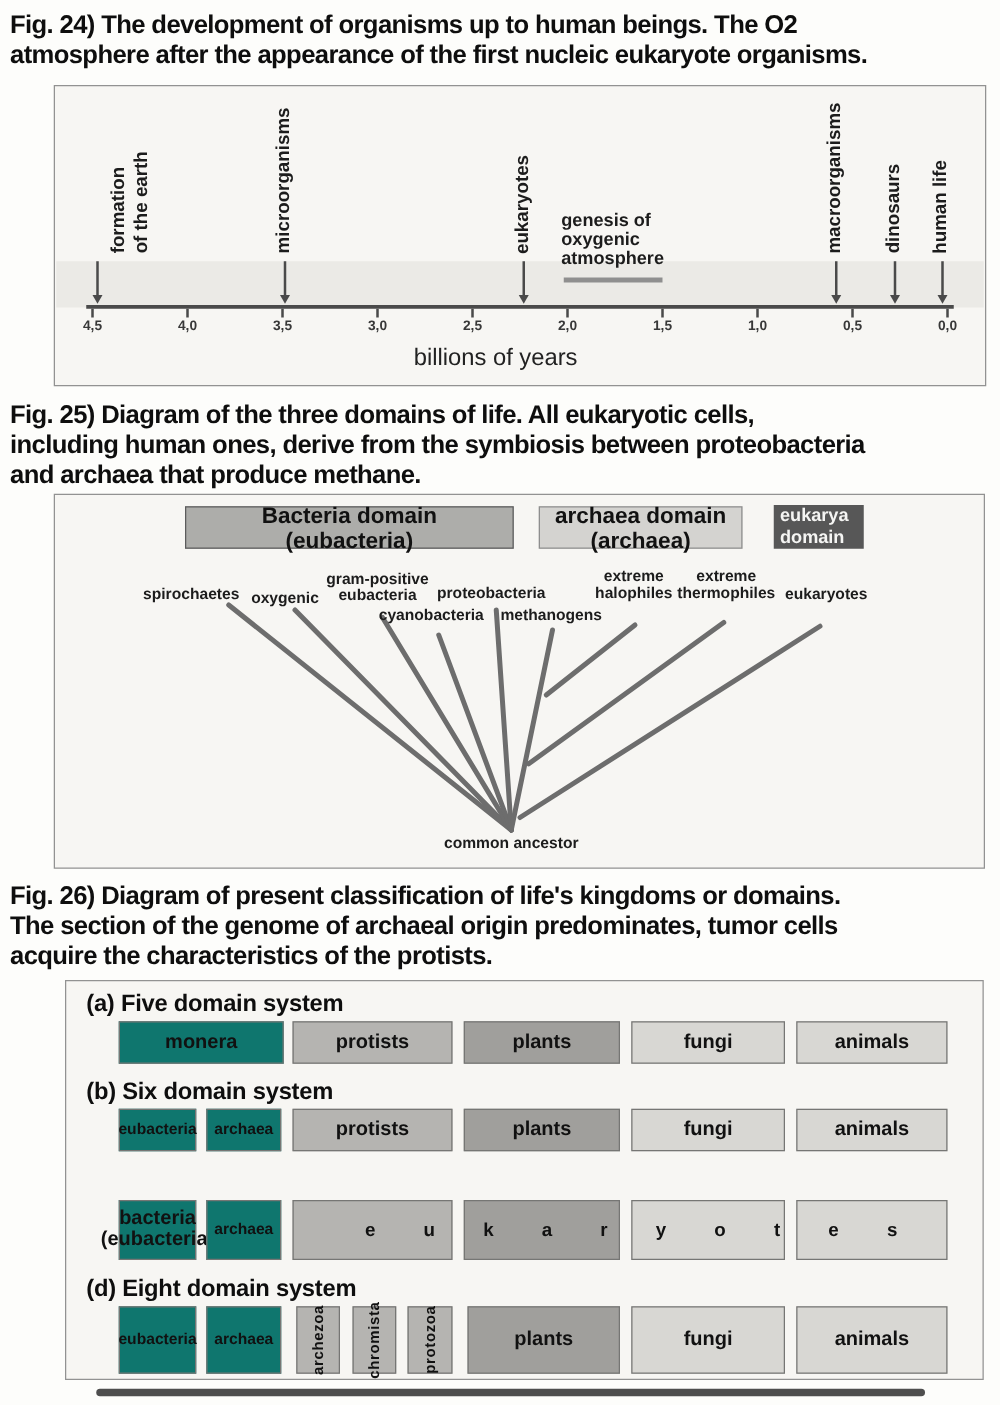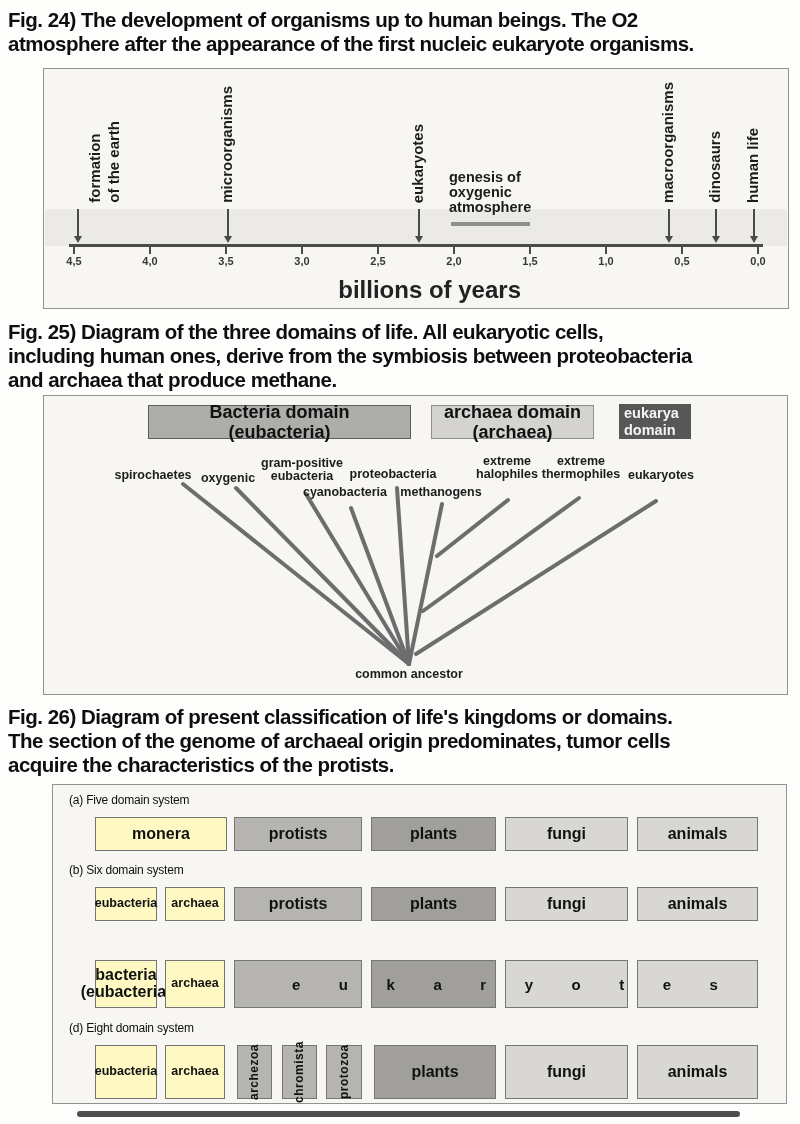--- a/index.html
+++ b/index.html
@@ -10,44 +10,44 @@
            letter-spacing:-0.5px;color:#0e0e0e;}
   .figbox{position:absolute;background:#f7f6f3;border:1.5px solid #929292;box-sizing:border-box;}
 
   
   .band{position:absolute;left:1px;right:1px;top:140px;height:37px;background:#ebeae6;}
   .axisline{position:absolute;left:25px;top:175px;width:694px;height:3px;background:#4a4a4a;}
   .tickmarks{position:absolute;left:29px;top:178px;width:686px;display:flex;justify-content:space-between;}
   .tickmarks i{display:block;width:2px;height:7px;background:#4a4a4a;}
   .ticklabels{position:absolute;left:12px;top:186px;width:720px;display:flex;justify-content:space-between;}
   .ticklabels span{display:block;width:36px;text-align:center;font-weight:700;font-size:11px;color:#383838;}
-  .axislabel{position:absolute;left:287px;top:207px;width:190px;text-align:right;
-             font-weight:700;font-size:24px;color:#222;}
+  .axislabel{position:absolute;left:287px;top:207px;width:190px;text-align:left;
+             font-weight:400;font-size:19px;color:#222;}
   .tl-arrow{position:absolute;top:140px;width:2px;height:27px;background:#4a4a4a;}
   .tl-arrow::after{content:"";position:absolute;left:-3.5px;top:100%;width:0;height:0;
              border-left:4.5px solid transparent;border-right:4.5px solid transparent;
              border-top:7px solid #4a4a4a;}
   .evlabel{position:absolute;bottom:105px;writing-mode:vertical-rl;transform:rotate(180deg);
            font-weight:700;font-size:15px;line-height:1.25;color:#1c1c1c;white-space:pre-line;}
   .annot{position:absolute;left:405px;top:101px;font-weight:700;font-size:14.5px;line-height:1.02;color:#1c1c1c;}
   .annotbar{position:absolute;left:407px;top:153px;width:79px;height:4px;background:#8f8f8f;}
 
   
   .dombox{position:absolute;box-sizing:border-box;display:flex;align-items:center;justify-content:center;
           font-weight:700;font-size:18px;line-height:1.12;text-align:center;color:#111;}
   .taxon{position:absolute;transform:translateX(-50%);font-weight:700;font-size:12.5px;line-height:1.05;
          color:#1c1c1c;white-space:pre-line;text-align:center;}
   .tree-svg{position:absolute;left:0;top:0;}
 
   
-  .rowlab{position:absolute;left:16px;font-weight:400;font-size:12px;letter-spacing:-0.2px;color:#0e0e0e;}
+  .rowlab{position:absolute;left:16px;font-weight:700;font-size:19px;letter-spacing:-0.2px;color:#0e0e0e;}
   .row{position:absolute;left:42px;display:flex;align-items:stretch;}
   .kbox{box-sizing:border-box;border:1.6px solid #767674;display:flex;align-items:center;justify-content:center;
         font-weight:700;color:#111;text-align:center;font-size:16px;line-height:1.05;}
-  .c-white{background:#fef9c3;} .c-mid{background:#b5b4b1;} .c-dark{background:#a09f9c;} .c-light{background:#d8d7d3;}
+  .c-white{background:#0f766e;} .c-mid{background:#b5b4b1;} .c-dark{background:#a09f9c;} .c-light{background:#d8d7d3;}
   .small-t{font-size:12.5px;} .tiny-t{font-size:16px;}
   .rot{writing-mode:vertical-rl;transform:rotate(180deg);font-size:12px;letter-spacing:0.5px;}
   .barwrap{position:relative;display:flex;}
   .letters{position:absolute;left:58px;right:40px;top:0;bottom:0;display:flex;
            justify-content:space-between;align-items:center;font-weight:700;font-size:15px;color:#111;}
   .bottom-bar{position:absolute;left:77px;top:1111px;width:663px;height:6px;background:#4e4e4e;border-radius:3px;}
 </style>
 </head>
 <body>
 

